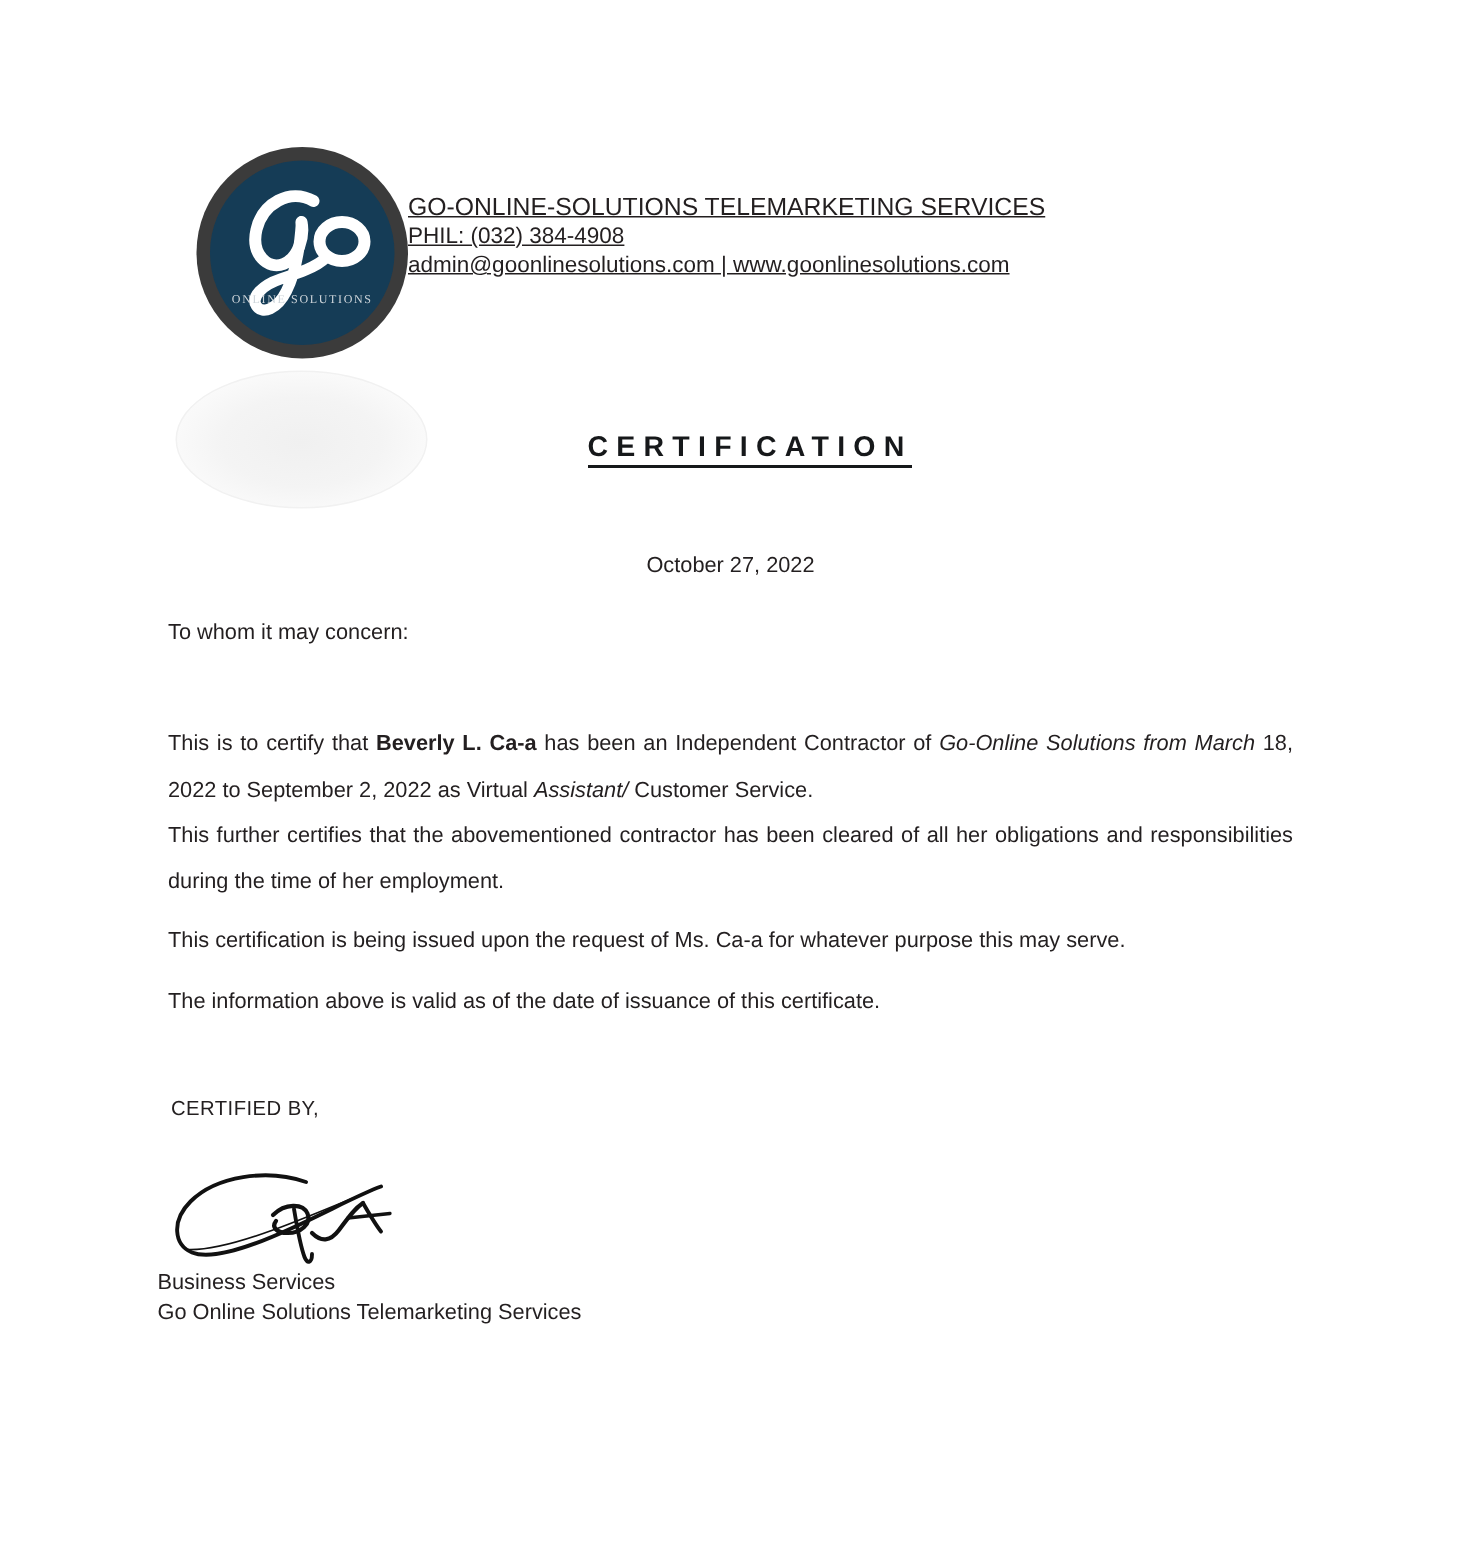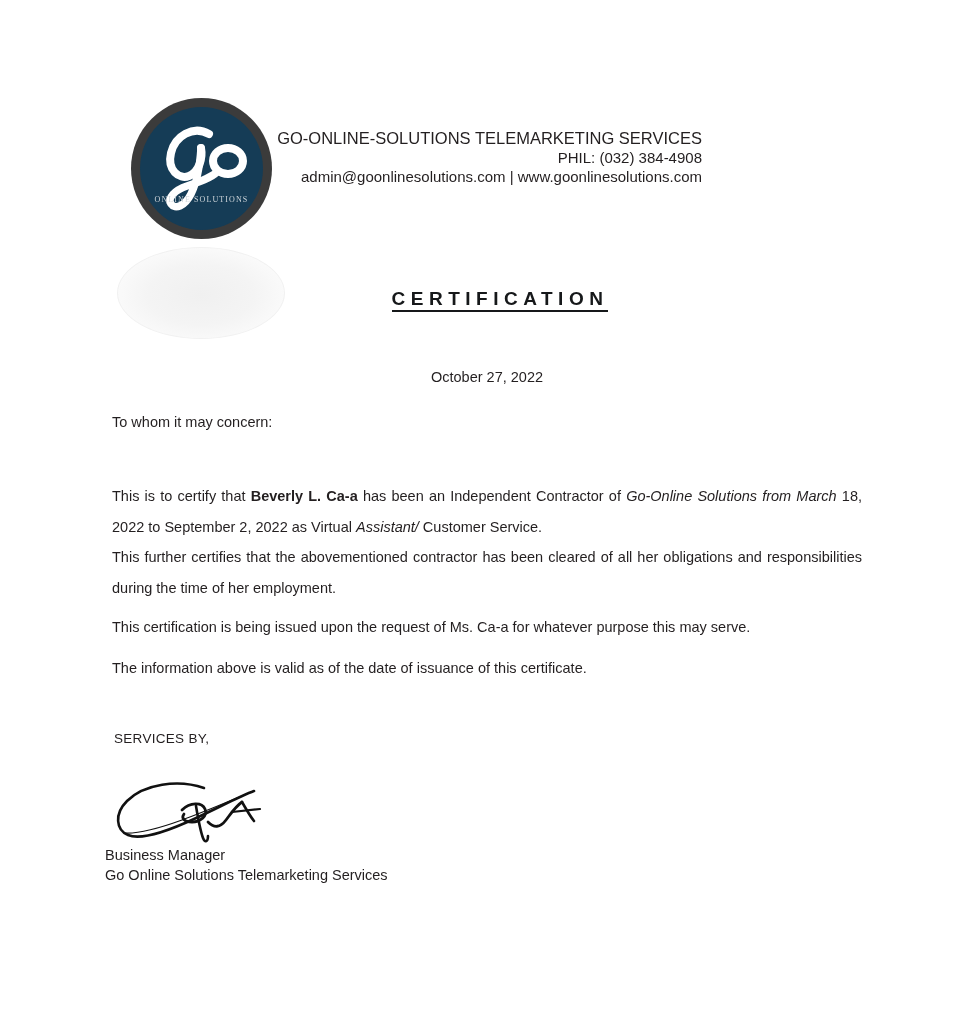--- a/index.html
+++ b/index.html
@@ -83,21 +83,22 @@
                 #f0f0f0 0%, #f4f4f4 45%, #fafafa 72%, #ffffff 100%);
     border: 1px solid #f1f1f1;
     box-sizing: border-box;
   }
 
   #org-lines {
     position: absolute;
     left: 272px;
     top: 128px;
     width: 430px;
-    text-align: right;
+    text-align: left;
+    text-decoration: underline;
   }
   .org-line {
     font-family: "Liberation Sans", sans-serif;
     color: #231f20;
     white-space: nowrap;
   }
   .org-name   { font-size: 16.5px; line-height: 20px; }
   .org-addr   { font-size: 15px;   line-height: 19px; }
   .org-phone  { font-size: 15px;   line-height: 19px; }
   .org-web    { font-size: 15px;   line-height: 19px; }
@@ -219,34 +220,34 @@
 
   <div class="para justified" id="p-body1">
     <span>This is to certify that </span><b>Beverly L. Ca-a</b><span> has been an Independent Contractor of </span><i>Go-Online Solutions from March</i><span> 18, 2022 to September 2, 2022 as Virtual </span><i>Assistant/</i><span> Customer Service.</span>
   </div>
 
   <div class="para justified" id="p-body2">This further certifies that the abovementioned contractor has been cleared of all her obligations and responsibilities during the time of her employment.</div>
   <div class="para" id="p-body3">This certification is being issued upon the request of Ms. Ca-a for whatever purpose this may serve.</div>
   <div class="para" id="p-body4">The information above is valid as of the date of issuance of this certificate.</div>
 </div>
 
-<div id="certified-by">SERVICES BY,</div>
+<div id="certified-by">CERTIFIED BY,</div>
 
 <svg id="signature-mark" viewBox="0 0 190 78">
   <g fill="none" stroke="#111111" stroke-linecap="round" stroke-linejoin="round">
 
     <path d="M96 12 C70 3, 36 8, 19 25 C6 38, 8 54, 20 59 C32 64, 58 56, 86 43
              C112 31, 132 20, 146 15" stroke-width="2.6"></path>
 
     <path d="M146 15 C124 24, 96 36, 74 44 C52 52, 30 58, 16 57" stroke-width="1.1"></path>
 
     <path d="M74 34 C82 26, 94 26, 97 33 C100 40, 92 46, 84 46 C76 46, 73 42, 76 38" stroke-width="2.8"></path>
     <path d="M88 30 C90 42, 92 54, 95 62 C97 67, 100 66, 100 60" stroke-width="2.6"></path>
     <path d="M100 46 C106 52, 112 52, 118 44 C124 36, 128 30, 134 26" stroke-width="2.8"></path>
     <path d="M134 26 C138 33, 142 40, 146 45" stroke-width="2.6"></path>
     <path d="M124 36 L152 33" stroke-width="2.2"></path>
   </g>
 </svg>
 
 <div id="signer-block">
-  <div class="signer-line">Business Manager</div>
+  <div class="signer-line">Business Services</div>
   <div class="signer-line">Go Online Solutions Telemarketing Services</div>
 </div>
 
 </body></html>

